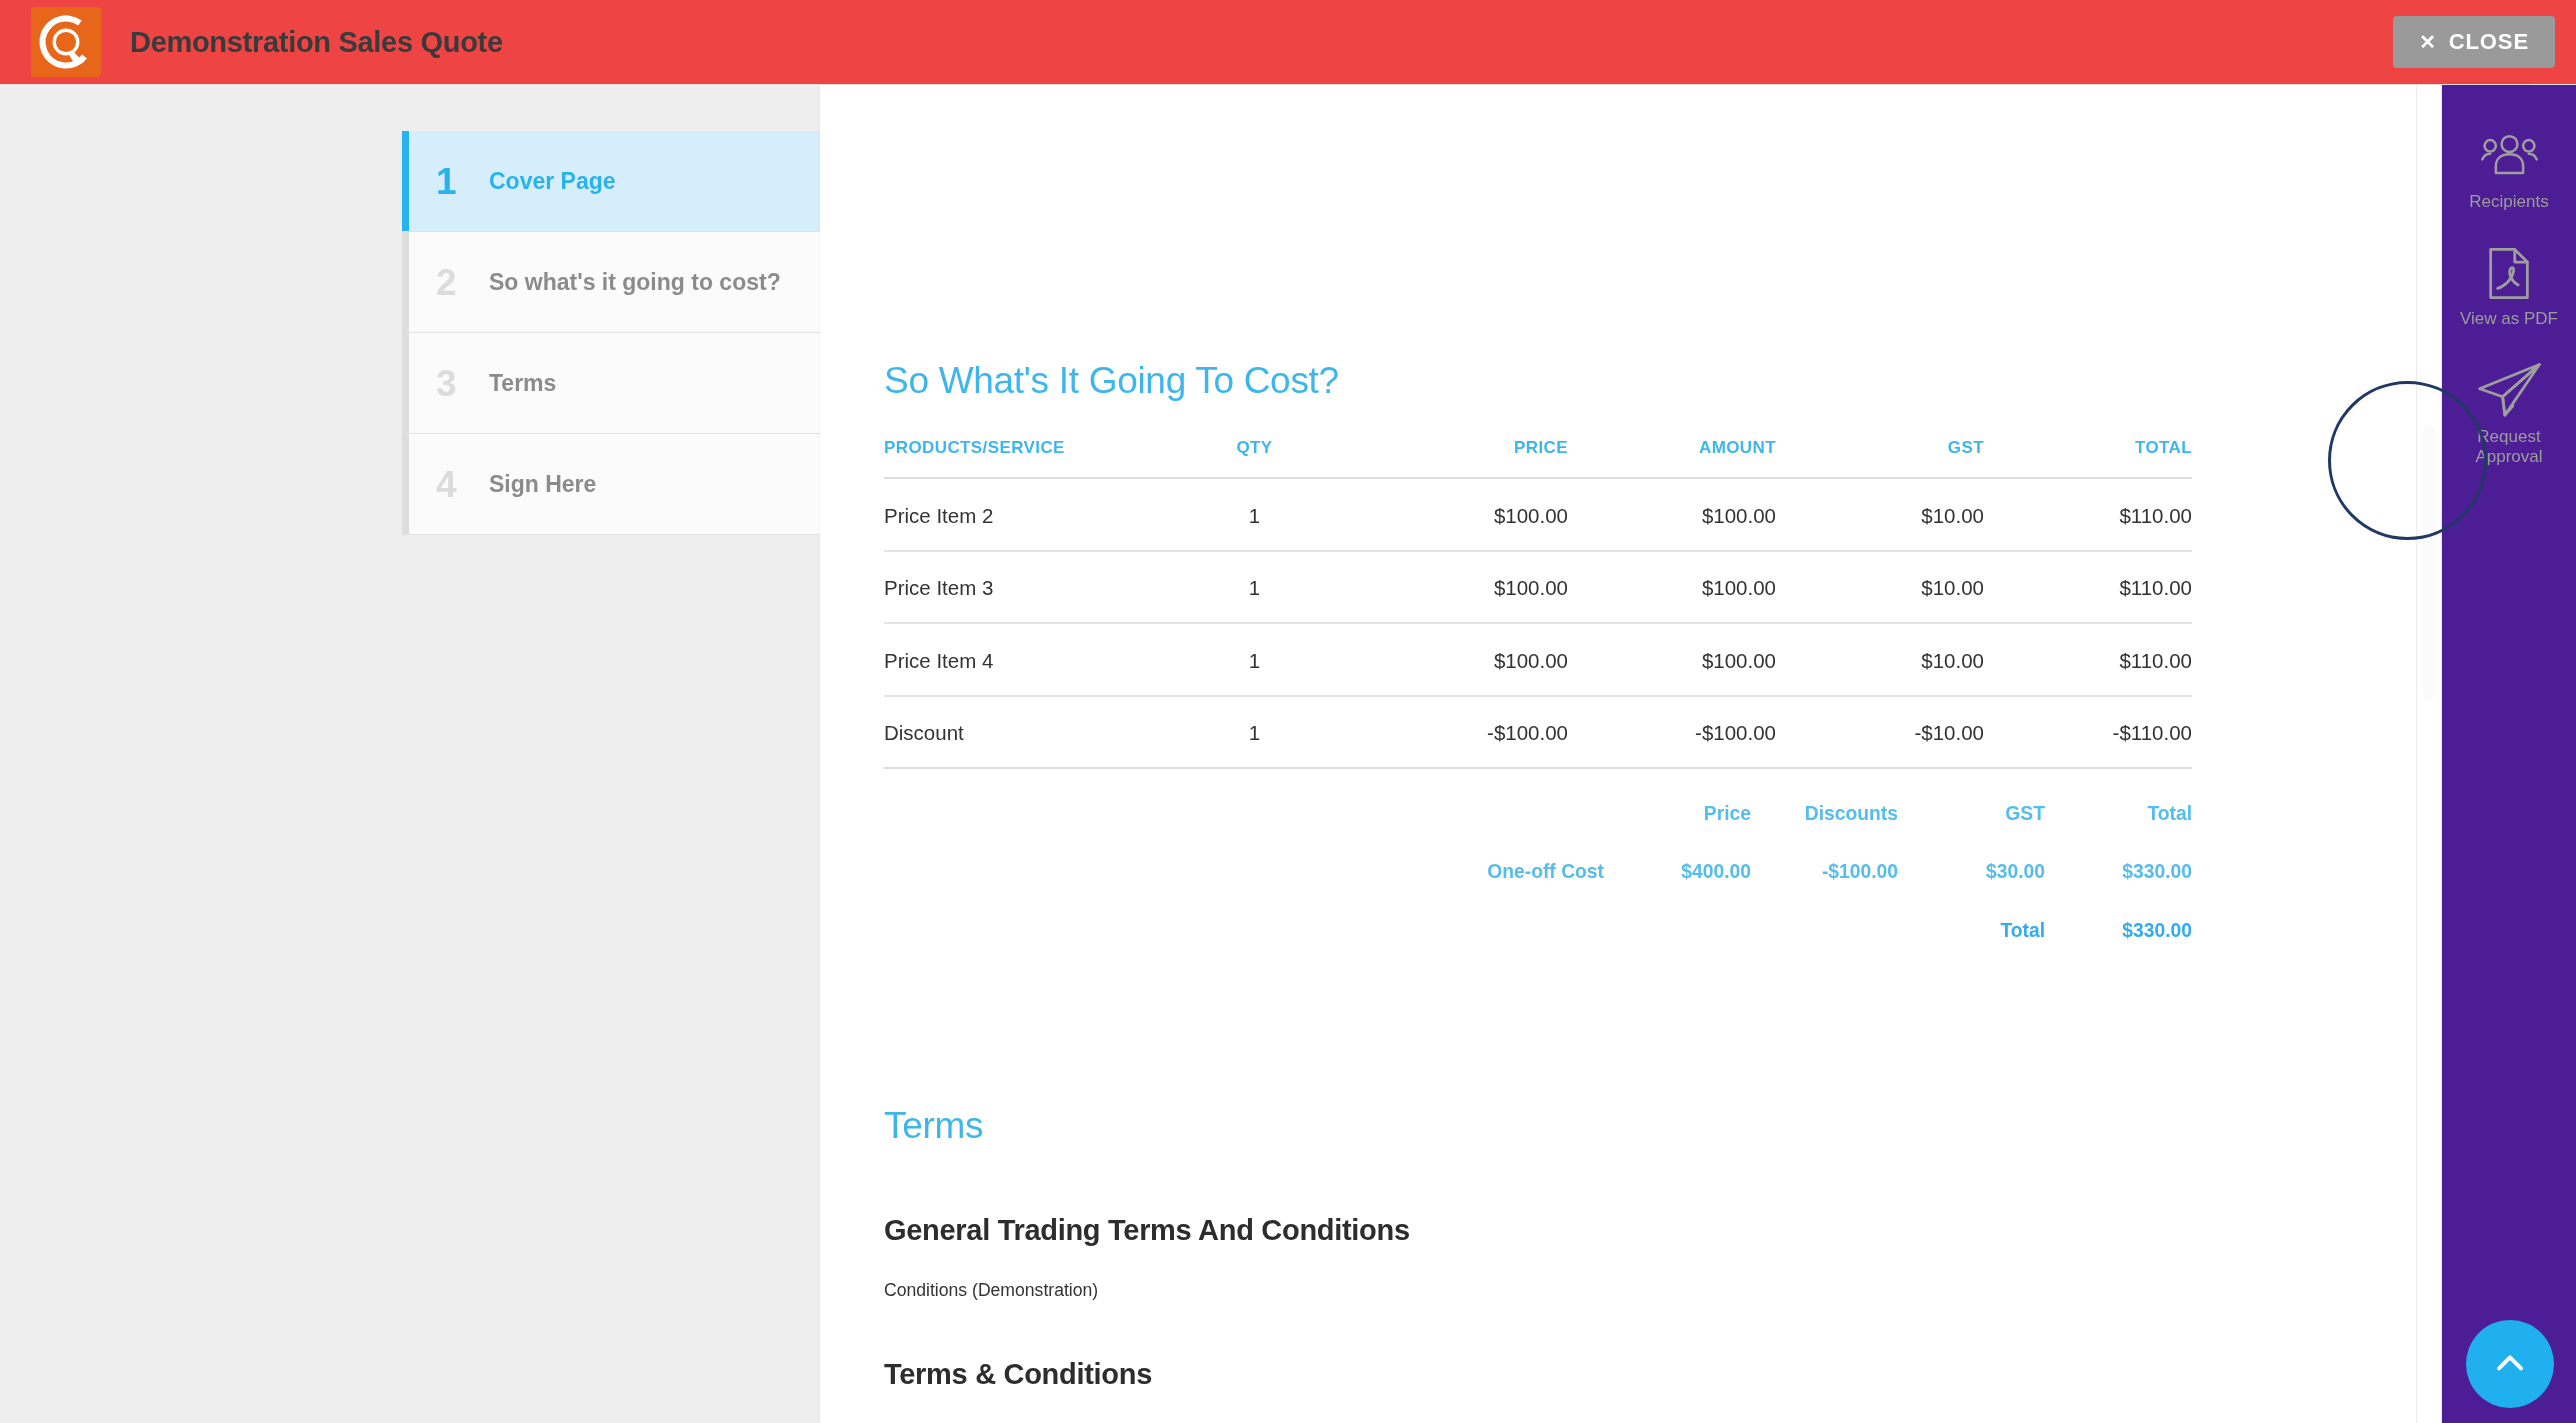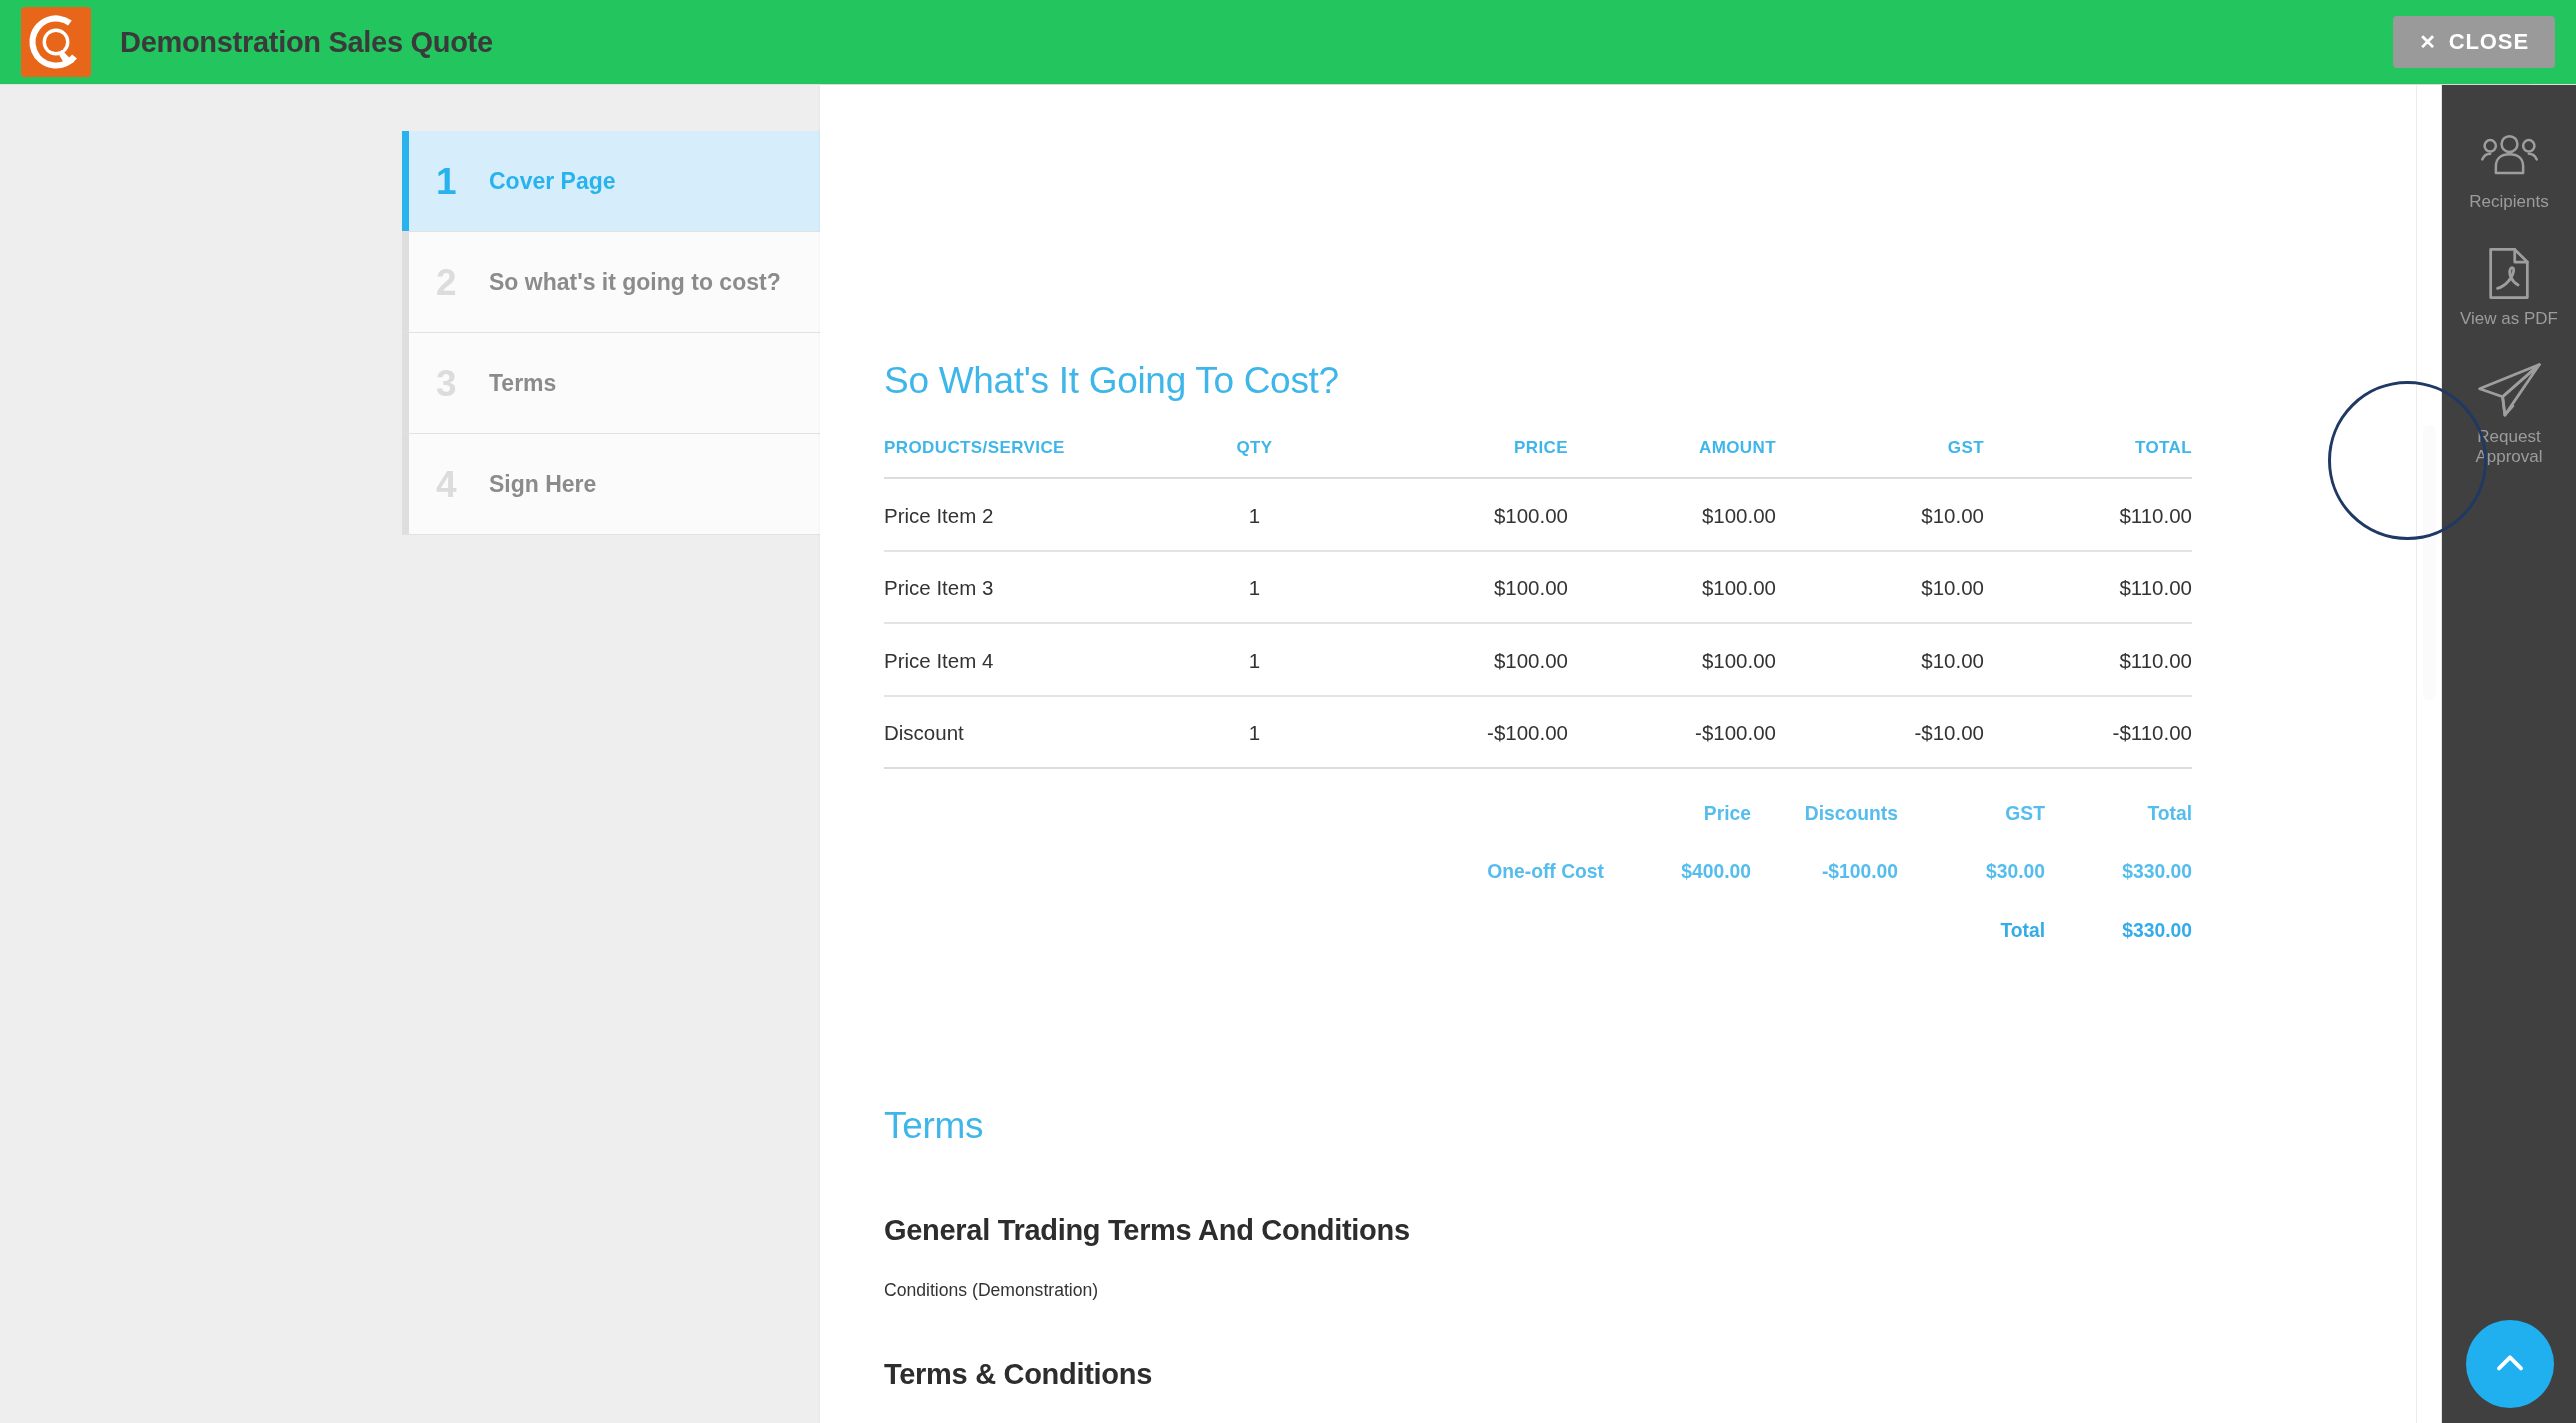--- a/index.html
+++ b/index.html
@@ -7,22 +7,22 @@
     width: 2576px; height: 1423px;
     background: #f0f0f0;
     font-family: "Liberation Sans", sans-serif;
     overflow: hidden;
   }
   #app { position: relative; width: 2576px; height: 1423px; background: #eeeeee; }
 
   
   .topbar {
     position: absolute; top: 0; left: 0; width: 2576px; height: 85px;
-    background: #22c55e; border-bottom: 1.2px solid #e0e0e0;
-    display: flex; align-items: center;
+    background: #ef4444; border-bottom: 1.2px solid #e0e0e0;
+    display: flex; align-items: center; padding-left: 10px;
   }
   .logo-box {
     width: 70px; height: 70px; margin-left: 21px;
     background: #e8661a; border-radius: 3.5px;
     display: flex; align-items: center; justify-content: center;
     flex: none;
   }
   .app-title {
     margin-left: 29px; font-size: 29px; color: #3a3a3a; font-weight: 700;
     letter-spacing: -0.3px; white-space: nowrap;
@@ -120,21 +120,21 @@
     font-size: 29px; font-weight: 700; color: #2d2d2d;
     letter-spacing: -0.3px; white-space: nowrap;
   }
   .terms-h1 { padding-top: 67px; }
   .terms-company { font-size: 17.6px; color: #333333; padding-top: 33px; }
   .terms-h2 { padding-top: 57px; }
 
   
   .rail {
     position: absolute; right: 0; top: 85px; width: 135px; height: 1338px;
-    background: #404040; border-left: 1.2px solid #e3e3e3;
+    background: #4c1d95; border-left: 1.2px solid #e3e3e3;
     display: flex; flex-direction: column; align-items: center;
     padding-top: 27px; gap: 0;
   }
   .rail-btn {
     width: 135px; padding: 13px 4.7px 17.6px; text-align: center;
     cursor: pointer; color: #9e9e9e;
   }
   .rail-ico { height: 61px; display: flex; align-items: center; justify-content: center; }
   .rail-lbl { font-size: 17px; color: #9c9c9c; line-height: 1.18; margin-top: 5.9px; }
 

